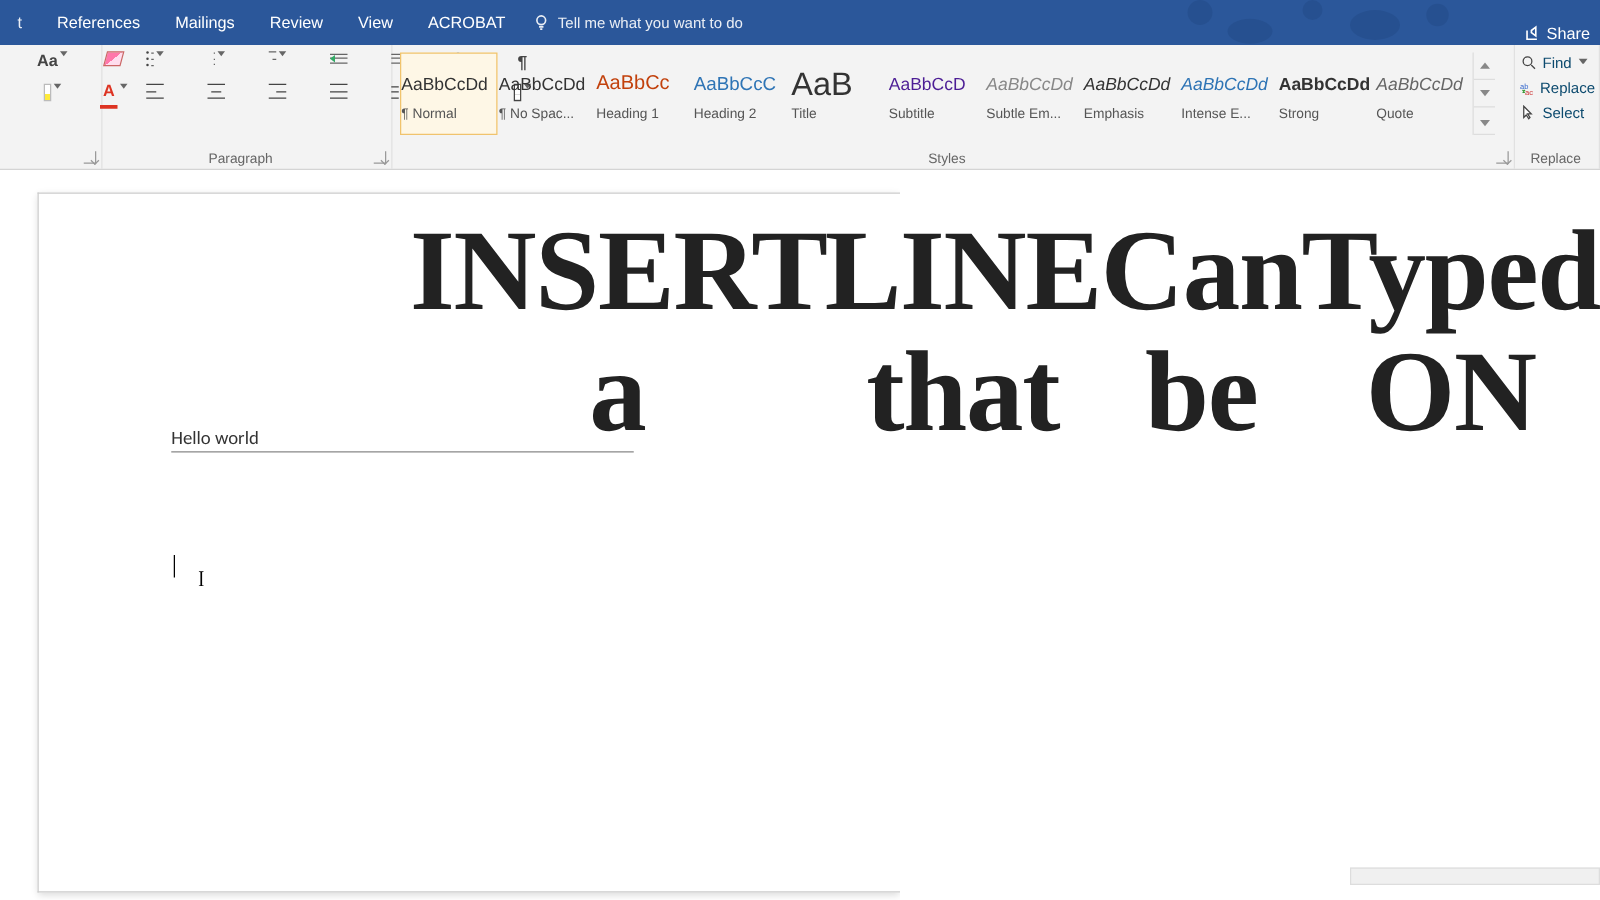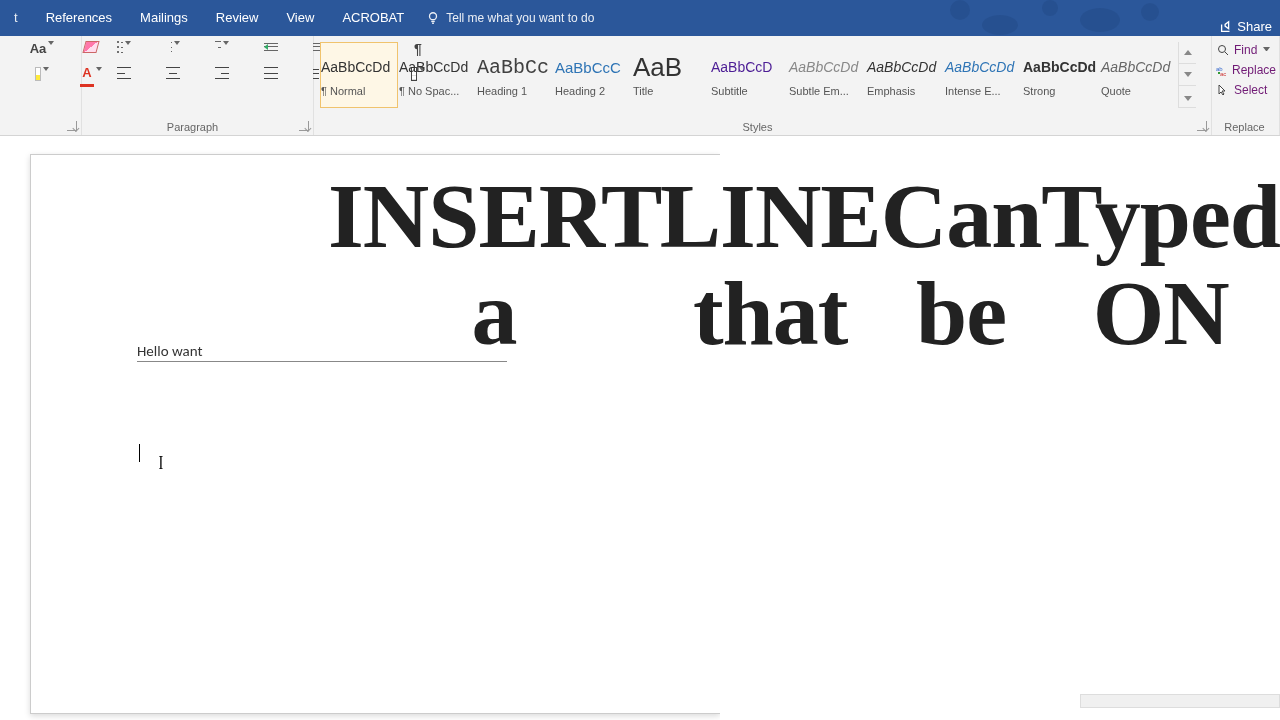--- a/index.html
+++ b/index.html
@@ -62,21 +62,21 @@
   .style-item.sel{border-color:#f0c36d;background:#fef7e6;}
   .style-prev{font-size:14px;color:#333;height:28px;display:flex;align-items:center;}
   .style-name{color:#555;white-space:nowrap;overflow:hidden;text-overflow:ellipsis;max-width:72px;}
   .sg-more{width:18px;display:flex;flex-direction:column;border-left:1px solid #ddd;}
   .sg-more div{flex:1;display:flex;align-items:center;justify-content:center;border-bottom:1px solid #ddd;cursor:pointer;}
   .tri-up{width:0;height:0;border-left:4px solid transparent;border-right:4px solid transparent;border-bottom:5px solid #888;}
   .tri-dn{width:0;height:0;border-left:4px solid transparent;border-right:4px solid transparent;border-top:5px solid #888;}
   
   
   .editing-group{width:68px;padding:4px 2px;}
-  .edit-item{display:flex;align-items:center;gap:4px;height:20px;padding:0 2px;cursor:pointer;font-size:12px;color:#701a75;white-space:nowrap;}
+  .edit-item{display:flex;align-items:center;gap:4px;height:20px;padding:0 2px;cursor:pointer;font-size:12px;color:#0c4a6e;white-space:nowrap;}
   .ei-ico{width:14px;height:14px;display:flex;align-items:center;justify-content:center;}
   
   
   .doc-area{position:absolute;top:136px;left:0;width:720px;bottom:0;background:#fff;}
   .page{position:absolute;left:30px;top:18px;width:690px;height:560px;background:#fff;border:1px solid #ccc;border-right:none;box-shadow:0 2px 6px rgba(0,0,0,.15);}
   .doc-text{position:absolute;left:106px;top:187px;font-family:Calibri,sans-serif;font-size:15px;color:#333;}
   .doc-line{position:absolute;left:106px;top:206px;width:370px;height:1px;background:#888;}
   .caret{position:absolute;left:108px;top:289px;width:1px;height:18px;background:#000;}
   .ibeam{position:absolute;left:127px;top:298px;font-family:serif;font-size:18px;color:#000;transform:scaleX(.8);}
   
@@ -274,21 +274,21 @@
 
     <div class="style-item sel">
           <div class="style-prev" style="font-size:14px;">AaBbCcDd</div>
           <div class="style-name">¶ Normal</div>
         </div>
         <div class="style-item">
           <div class="style-prev" style="font-size:14px;">AaBbCcDd</div>
           <div class="style-name">¶ No Spac...</div>
         </div>
         <div class="style-item">
-          <div class="style-prev" style="font-size:20px;color:#404040;font-family:Liberation Mono, monospace;">AaBbCc</div>
+          <div class="style-prev" style="font-size:16px;color:#c2410c;">AaBbCc</div>
           <div class="style-name">Heading 1</div>
         </div>
         <div class="style-item">
           <div class="style-prev" style="font-size:15px;color:#2e74b5;">AaBbCcC</div>
           <div class="style-name">Heading 2</div>
         </div>
         <div class="style-item">
           <div class="style-prev" style="font-size:26px;">AaB</div>
           <div class="style-name">Title</div>
         </div>
@@ -360,21 +360,21 @@
           </svg>
         </span>
       <span>Select</span>
     </div>
     <div class="group-label" style="right:2px">Replace</div>
   </div>
 </div>
 
 <div class="doc-area">
   <div class="page">
-    <div class="doc-text">Hello want</div>
+    <div class="doc-text">Hello world</div>
     <div class="doc-line"></div>
     <div class="caret"></div>
     <div class="ibeam">I</div>
   </div>
 </div>
 
 <div class="overlay">
   <div>INSERT a</div>
   <div>LINE that</div>
   <div>Can be</div>

